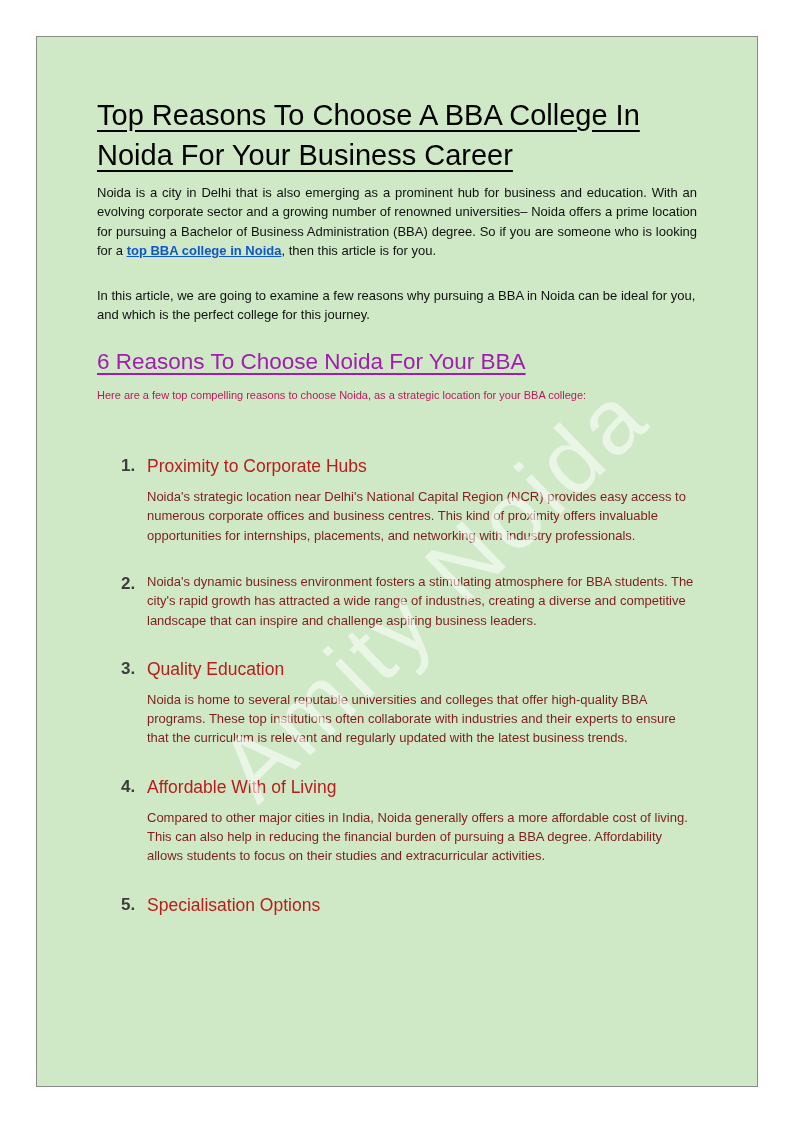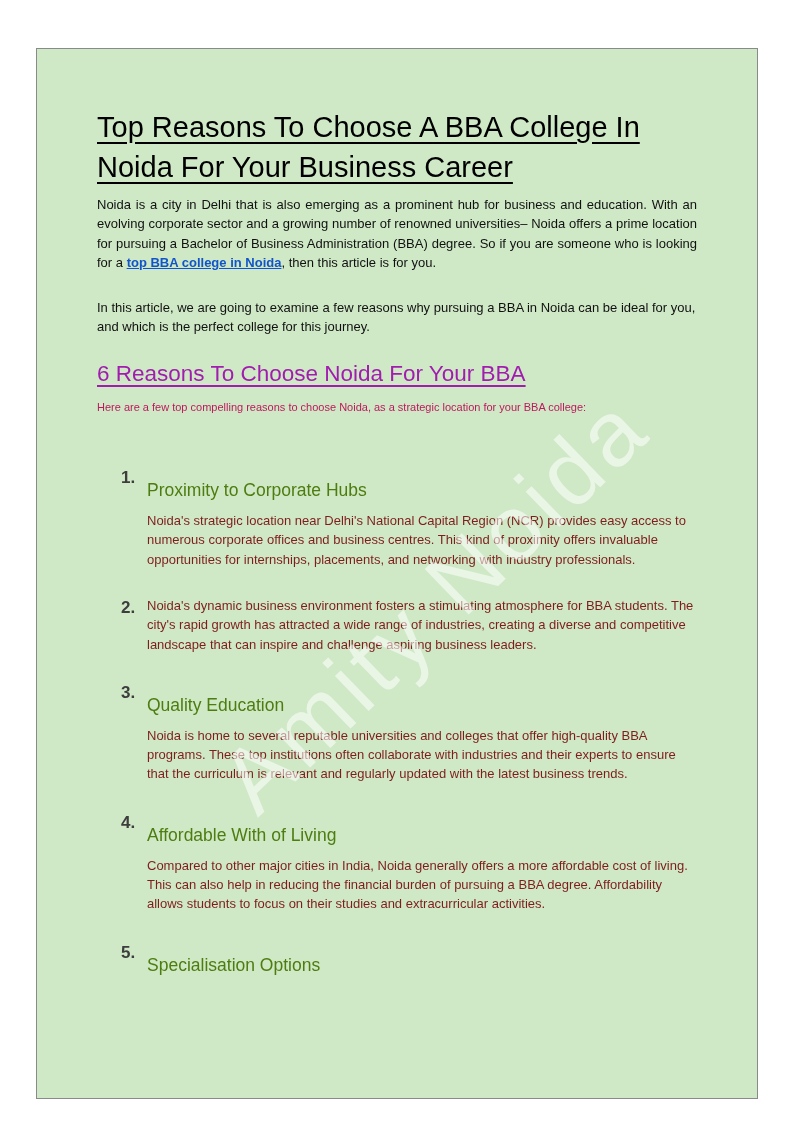--- a/index.html
+++ b/index.html
@@ -8,21 +8,21 @@
     padding: 0;
     width: 794px;
     height: 1123px;
     background: #ffffff;
     font-family: "Liberation Sans", sans-serif;
     position: relative;
   }
   .page {
     position: absolute;
     left: 36px;
-    top: 48px;
+    top: 36px;
     width: 722px;
     height: 1051px;
     background: #cfe9c6;
     border: 1px solid #8a8a8a;
     padding: 58px 60px 0 60px;
     overflow: hidden;
   }
   .doc-title {
     margin: 0 0 8px 0;
     font-size: 29px;
@@ -76,22 +76,22 @@
     font-size: 17px;
     line-height: 24px;
     font-weight: 700;
     color: #3d3d3d;
   }
   .reason-content { flex: 1; }
   .reason-title {
     font-size: 17.5px;
     line-height: 24px;
     font-weight: 400;
-    color: #4d7c0f;
-    margin: 12px 0 9px 0;
+    color: #b91c1c;
+    margin: 0 0 9px 0;
   }
   .reason-body {
     font-size: 13px;
     line-height: 19.3px;
     color: #7f1d1d;
     margin: 0;
     max-width: 556px;
   }
   .watermark {
     position: absolute;

